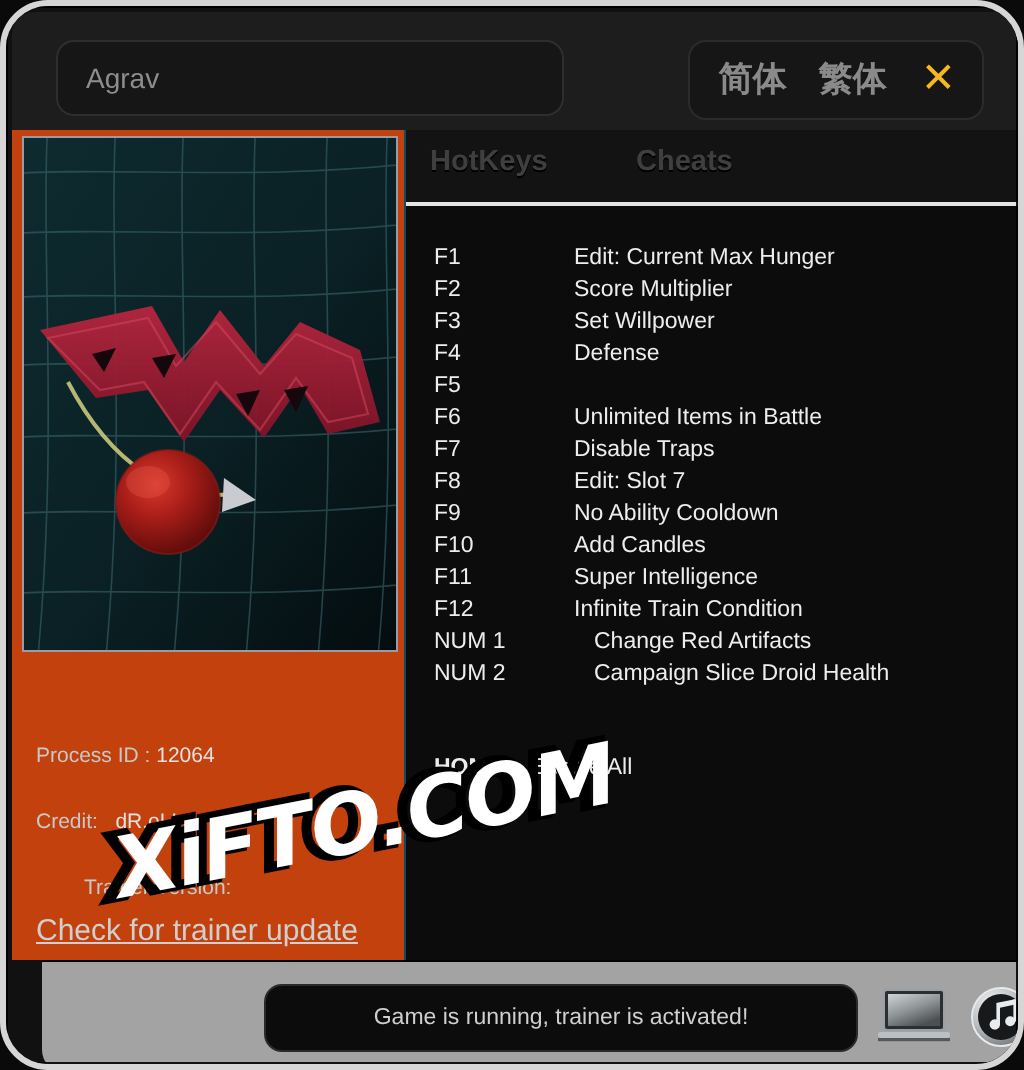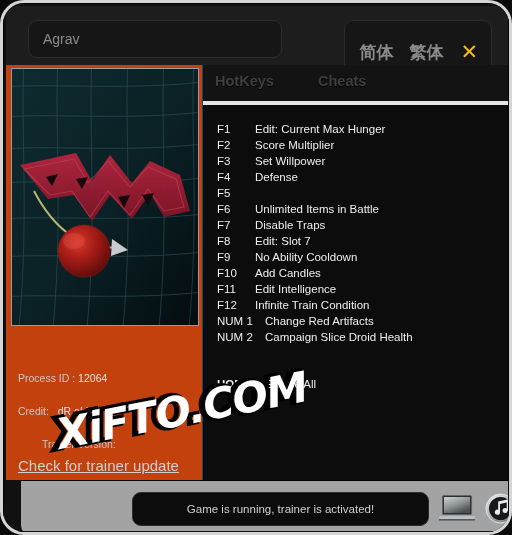--- a/index.html
+++ b/index.html
@@ -45,21 +45,21 @@
     padding:0 14px;width:100%;height:100%;
   }
   #search-input::placeholder{color:#8d8d8d;}
 
   #lang-bar{
     position:absolute;right:20px;top:14px;height:38px;
     background:#161616;
     border:1px solid #2b2b2b;
     border-radius:9px;
     display:flex;align-items:center;gap:0px;
-    padding:12px 6px;
+    padding:0 6px;
   }
   .lang-btn{
     color:#8a8a8a;font-size:17px;font-weight:bold;
     padding:0 8px;line-height:36px;cursor:pointer;
     font-family:"DejaVu Sans",sans-serif;
     user-select:none;
   }
   .lang-btn.active{color:#f5b81d;font-size:16px;letter-spacing:.5px;}
   #close-btn{
     color:#f5b81d;font-size:21px;font-weight:bold;
@@ -99,40 +99,41 @@
   .info-key{color:#c8c8c8;}
   .info-val{color:#e2e2e2;}
   #update-link{
     color:#cfcfcf;text-decoration:underline;cursor:pointer;font-size:15px;
   }
 
   
   #right-col{flex:1;position:relative;height:100%;background:#0c0c0c;}
   #tabbar{
     position:absolute;left:0;top:0;width:100%;height:36px;
-    border-bottom:4px solid #e5e5e5;
+    border-bottom:2px solid #e5e5e5;
     background:#131313;
   }
   .tab{
     position:absolute;top:8px;
     color:#3f3f3f;font-size:14.5px;font-weight:bold;
     cursor:pointer;user-select:none;
     text-shadow:0 1px 0 #000;
   }
   #tab-hotkeys{left:12px;}
   #tab-cheats{left:115px;}
 
   #hotkey-list{
     position:absolute;left:14px;top:56px;width:290px;
   }
   .hk-row{
     display:flex;align-items:baseline;
     height:16px;line-height:16px;
     color:#ededed;font-size:11.5px;
     white-space:nowrap;
+    gap:32px;
   }
   .hk-key{
     flex:0 0 38px;text-align:left;color:#ededed;
   }
   .hk-key.wide{flex:0 0 48px;}
   .hk-label{color:#ededed;}
 
   #enable-all{
     position:absolute;left:14px;top:311px;
     display:flex;align-items:baseline;
@@ -341,21 +342,21 @@
           <div class="hk-row">
             <span class="hk-key">F9</span>
             <span class="hk-label">No Ability Cooldown</span>
           </div>
           <div class="hk-row">
             <span class="hk-key">F10</span>
             <span class="hk-label">Add Candles</span>
           </div>
           <div class="hk-row">
             <span class="hk-key">F11</span>
-            <span class="hk-label">Edit Intelligence</span>
+            <span class="hk-label">Super Intelligence</span>
           </div>
           <div class="hk-row">
             <span class="hk-key">F12</span>
             <span class="hk-label">Infinite Train Condition</span>
           </div>
           <div class="hk-row">
             <span class="hk-key wide">NUM 1</span>
             <span class="hk-label">Change Red Artifacts</span>
           </div>
           <div class="hk-row">

